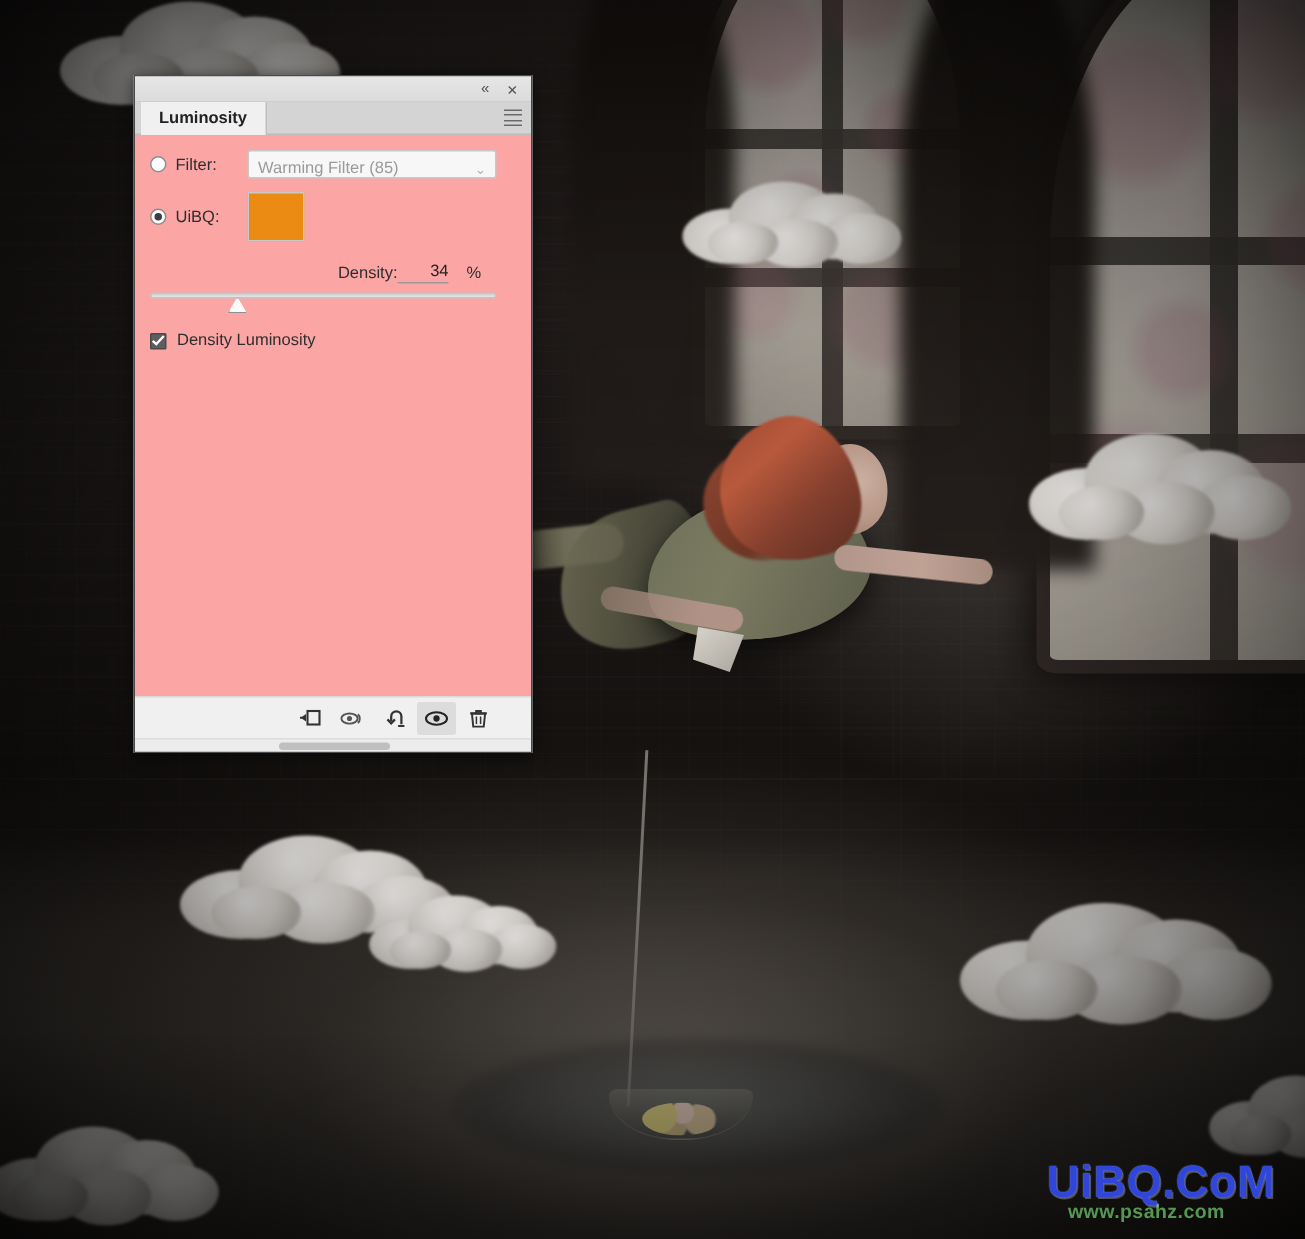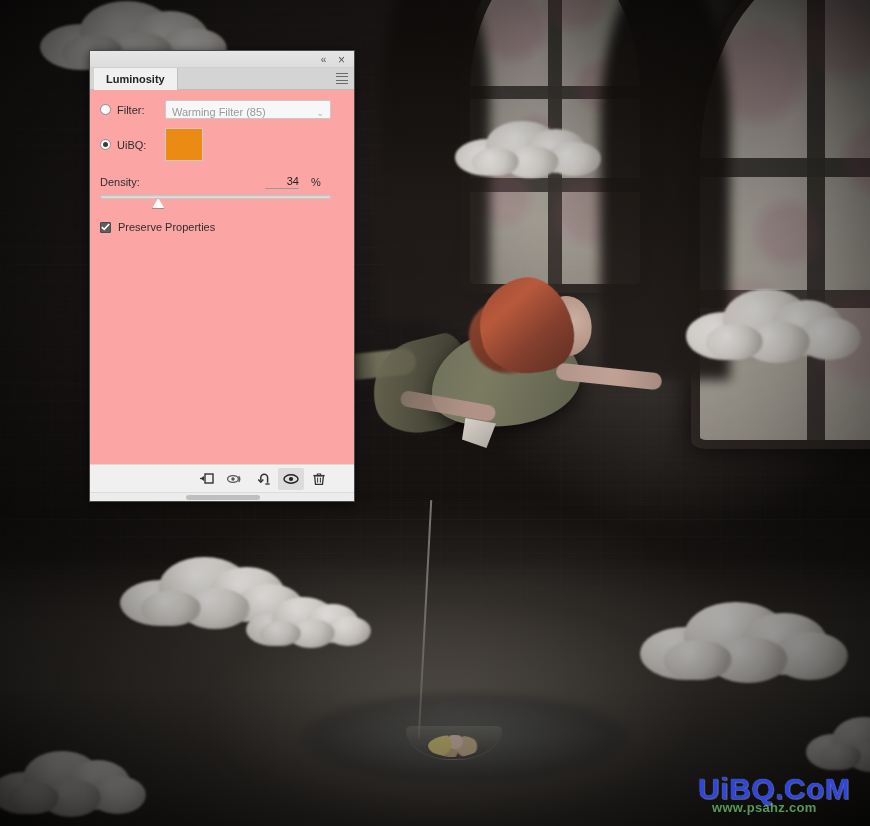--- a/index.html
+++ b/index.html
@@ -275,21 +275,21 @@
     color:#9a9a9a; font-size: 11px; position:relative; cursor:pointer;
   }
   .select .chev { position:absolute; right: 6px; color:#b0b0b0; font-size: 9px; }
 
   .swatch {
     width: 38px; height: 33px; background: #ec8b13;
     border: 1px solid #c9c9c9; cursor:pointer;
   }
 
   .density-row { display:flex; align-items:center; margin: 14px 0 2px 0; }
-  .density-label { font-size: 11px; color:#2e2e2e; width: 165px; }
+  .density-label { font-size: 11px; color:#2e2e2e; width: 165px; text-align: right; }
   .density-value {
     width: 34px; text-align: right; font-size: 11px; color:#222;
     border-bottom: 1px solid #9a9a9a; padding-bottom: 1px;
   }
   .density-pct { margin-left: 12px; font-size: 11px; color:#2e2e2e; }
 
   .slider { position:relative; height: 18px; margin: 4px 0 10px 0; }
   .slider-track {
     position:absolute; left:0; right:0; top: 2px; height: 4px;
     background: linear-gradient(180deg,#d0d0d0,#e4e4e4);
@@ -480,21 +480,21 @@
         <div class="slider-track"></div>
         <div class="slider-thumb" id="density-thumb" style="left: calc(25% - 6px);"></div>
       </div>
 
       <div class="check-row">
         <div class="checkbox">
           <svg width="9" height="8" viewBox="0 0 9 8" aria-hidden="true">
             <path d="M0.8 4.2 L3.2 6.4 L8.2 1.0" stroke="#fff" stroke-width="1.6" fill="none"></path>
           </svg>
         </div>
-        <div class="check-label">Preserve Properties</div>
+        <div class="check-label">Density Luminosity</div>
       </div>
 
     </div>
 
     <div class="panel-footer" id="panel-footer">
         <div class="foot-btn" title="Clip to Layer">
           <svg width="16" height="13" viewBox="0 0 16 13">
             <rect x="6" y="2" width="8" height="9" fill="none" stroke="#333" stroke-width="1.4"></rect>
             <path d="M5 4 L1.5 6.5 L5 9 Z" fill="#333"></path>
             <path d="M1 6.5 H5" stroke="#333" stroke-width="1.2"></path>

